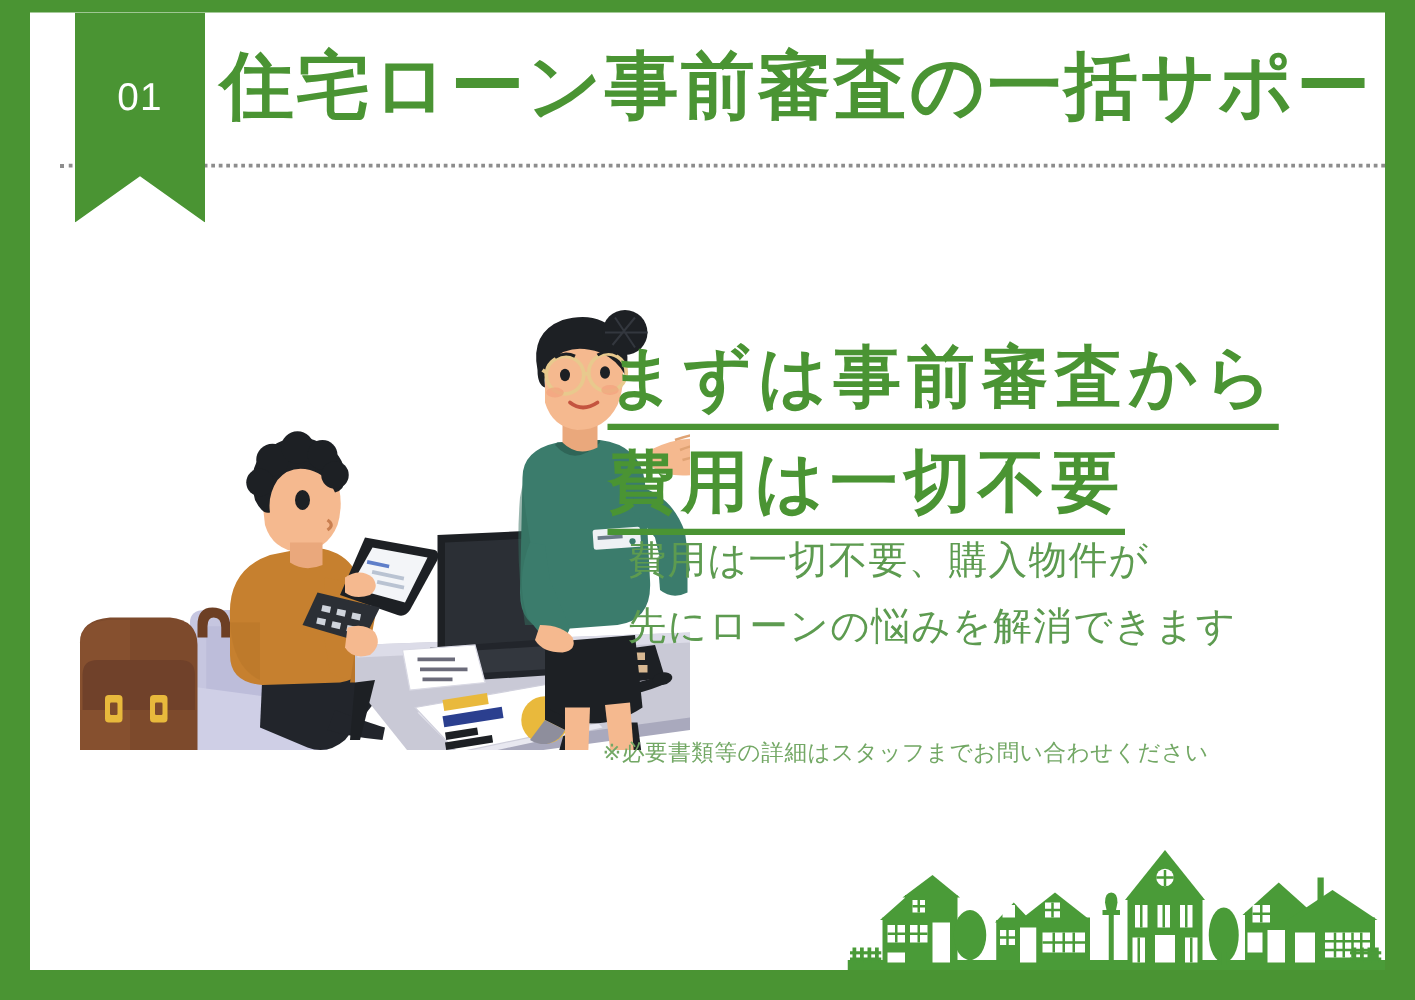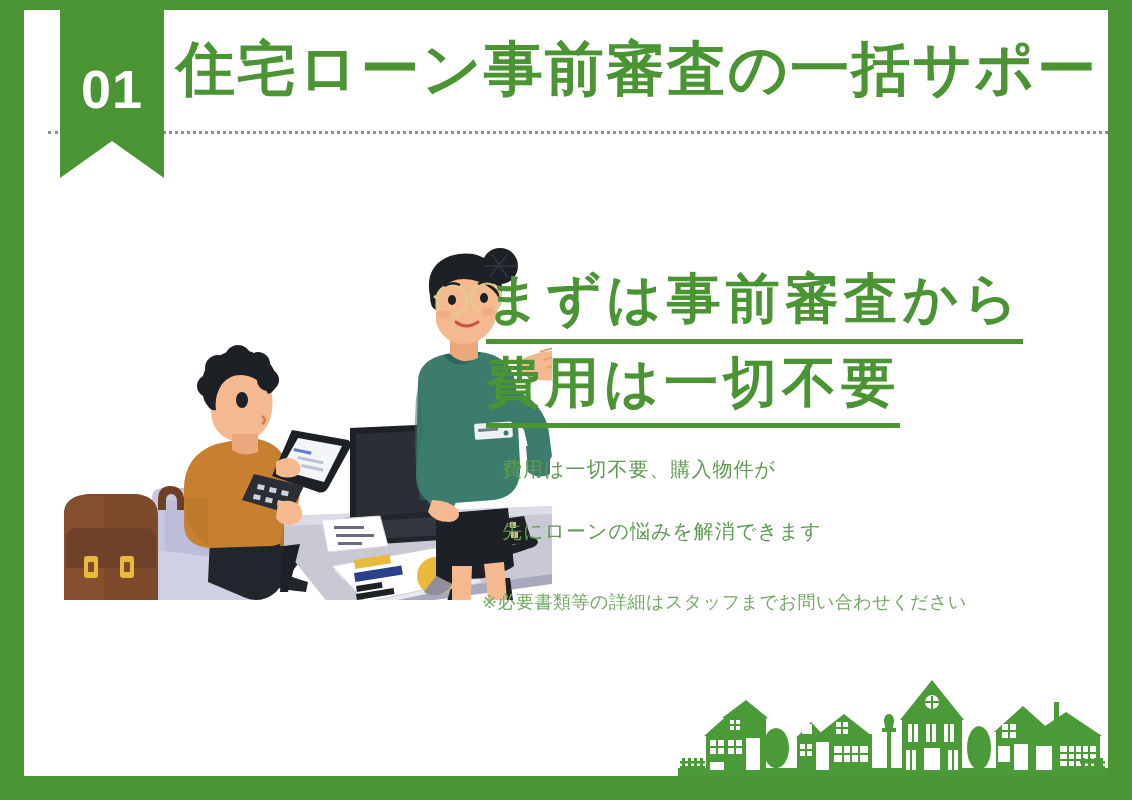--- a/index.html
+++ b/index.html
@@ -48,22 +48,22 @@
     width: 104px;
     height: 168px;
     background: #4a9433;
     clip-path: polygon(0 0, 100% 0, 100% 100%, 50% 78%, 0 100%);
     display: flex;
     align-items: flex-start;
     justify-content: center;
   }
   .ribbon-number {
     color: #ffffff;
-    font-size: 54px;
-    font-weight: 700;
+    font-size: 31px;
+    font-weight: 400;
     letter-spacing: 1px;
     margin-top: 52px;
     line-height: 1;
     font-family: "Liberation Sans", sans-serif;
   }
 
   .header-title {
     position: absolute;
     left: 152px;
     top: 28px;
@@ -88,37 +88,36 @@
     font-weight: 700;
     color: #4a9433;
     letter-spacing: 5px;
     line-height: 1.28;
     white-space: nowrap;
     border-bottom: 5px solid #4a9433;
     display: block;
     width: fit-content;
     padding-bottom: 2px;
     margin-bottom: 8px;
-    font-family: Liberation Mono, monospace;
+    font-family: Liberation Serif, serif;
   }
 
   .body-copy {
     position: absolute;
     left: 478px;
     top: 414px;
     width: 600px;
   }
   .body-line {
-    font-size: 20px;
+    font-size: 31px;
     color: #5d9b50;
     line-height: 1.72;
     letter-spacing: 1px;
     white-space: nowrap;
-    font-family: Liberation Serif, serif;
-    margin-top: 28px;
+    font-family: Liberation Mono, monospace;
   }
 
   .footnote {
     position: absolute;
     left: 458px;
     top: 580px;
     font-size: 18px;
     color: #73a865;
     letter-spacing: 0.5px;
     white-space: nowrap;

